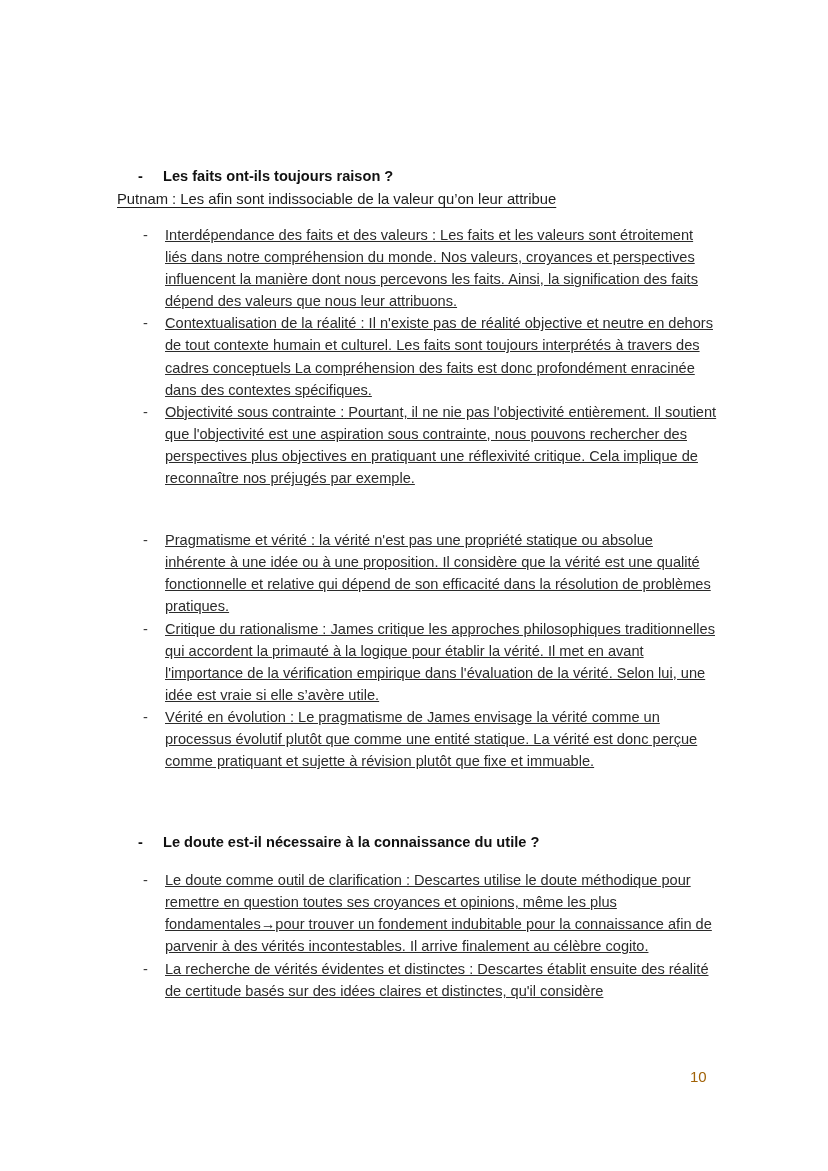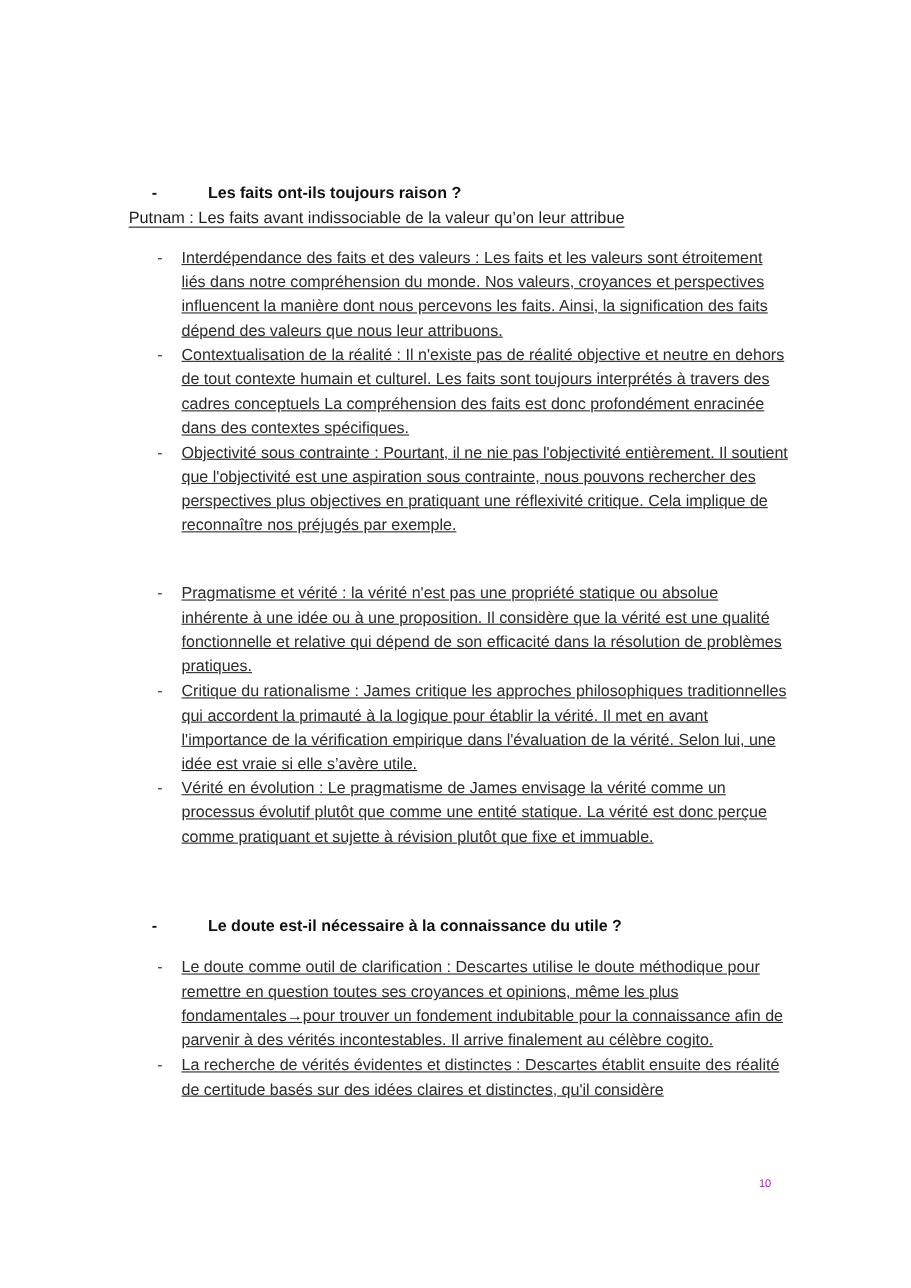--- a/index.html
+++ b/index.html
@@ -41,21 +41,20 @@
   .question .q-dash {
     width: 25px;
     flex: 0 0 25px;
     margin-left: 21px;
     font-weight: bold;
     font-size: 14.6px;
     color: #111111;
   }
   .question .q-text {
     flex: 1 1 auto;
-    margin-left: 26px;
   }
   
   .author-heading {
     font-size: 14.8px;
     line-height: 21px;
     color: #1d1d1d;
     text-decoration: underline;
     text-underline-offset: 3px;
     text-decoration-thickness: 1px;
     margin: 0;
@@ -91,40 +90,40 @@
   .gap-after-author { height: 14px; }
   .gap-after-list-1 { height: 26px; }
   .gap-after-list-2 { height: 60px; }
   .gap-before-descartes-list { height: 14px; }
 
   
   .page-number {
     position: absolute;
     left: 690px;
     top: 1068px;
-    font-size: 10px;
+    font-size: 15px;
     line-height: 18px;
-    color: #a21caf;
+    color: #a16207;
   }
 </style>
 </head>
 <body>
 
 <div class="page">
 
   <div class="content">
 
     <div>
 
       <div class="question">
         <span class="q-dash">-</span>
         <span class="q-text">Les faits ont-ils toujours raison ?</span>
       </div>
 
-      <div class="author-heading">Putnam : Les faits avant indissociable de la valeur qu’on leur attribue</div>
+      <div class="author-heading">Putnam : Les afin sont indissociable de la valeur qu’on leur attribue</div>
       <div class="gap-after-author"></div>
 
       <ul class="bullets">
         <li class="bullet">
           <span class="b-dash">-</span>
           <span class="b-text">Interdépendance des faits et des valeurs : Les faits et les valeurs sont étroitement liés dans notre compréhension du monde. Nos valeurs, croyances et perspectives influencent la manière dont nous percevons les faits. Ainsi, la signification des faits dépend des valeurs que nous leur attribuons.</span>
         </li>
         <li class="bullet">
           <span class="b-dash">-</span>
           <span class="b-text">Contextualisation de la réalité : Il n'existe pas de réalité objective et neutre en dehors de tout contexte humain et culturel. Les faits sont toujours interprétés à travers des cadres conceptuels La compréhension des faits est donc profondément enracinée dans des contextes spécifiques.</span>

